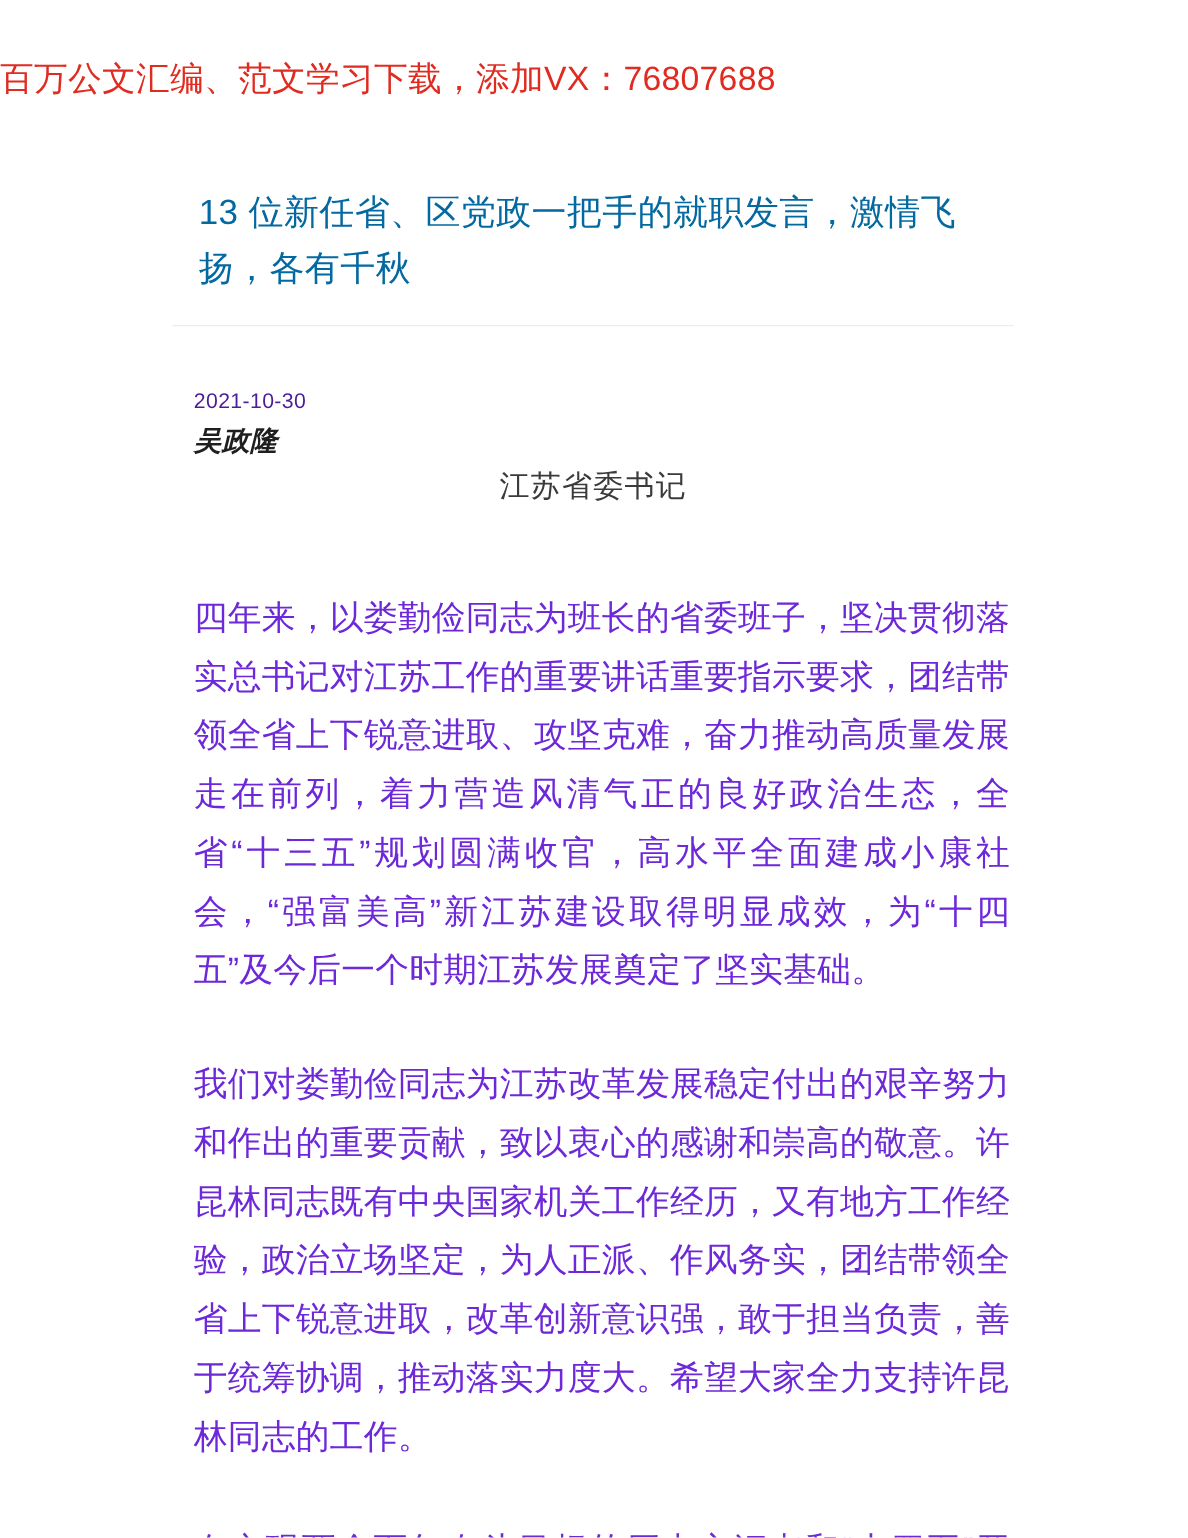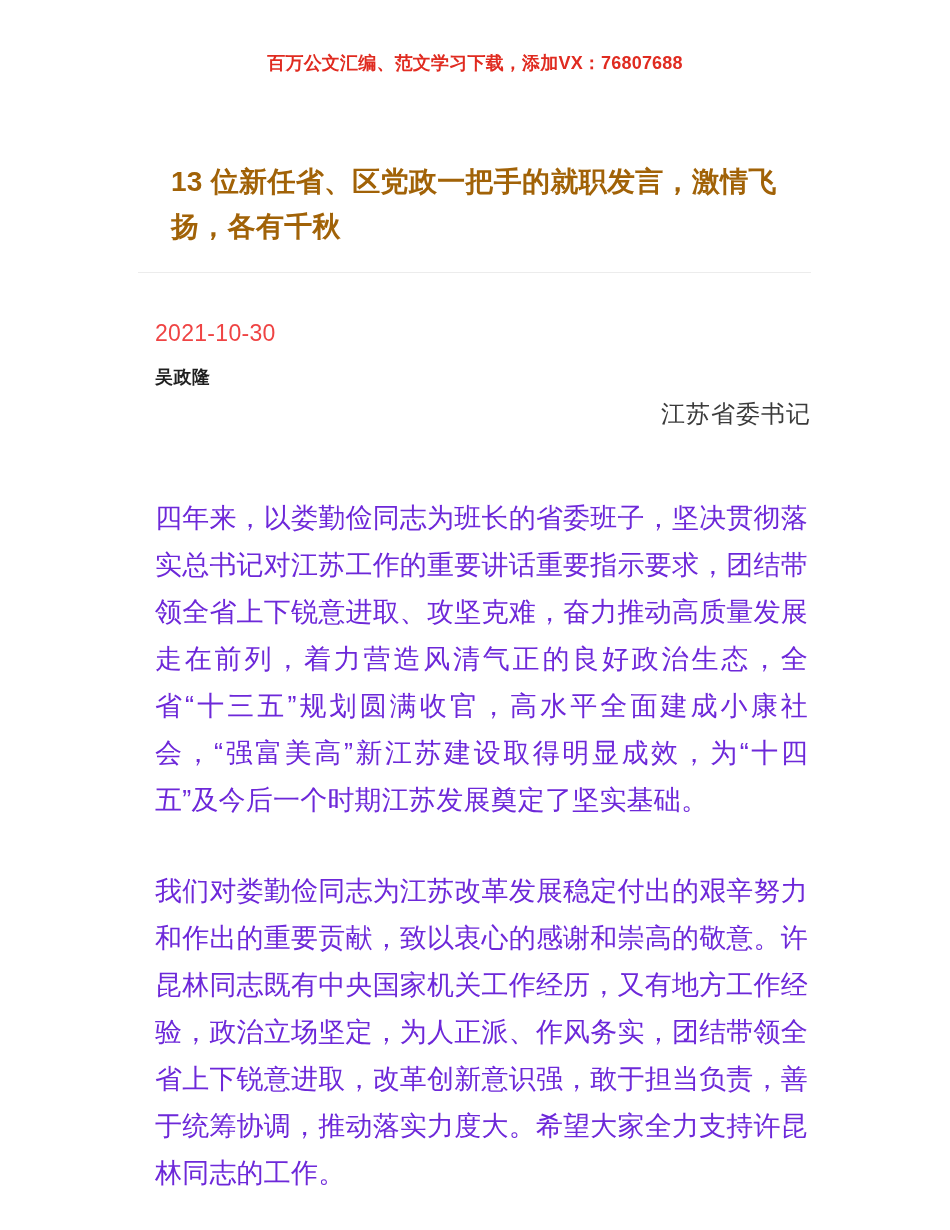--- a/index.html
+++ b/index.html
@@ -22,82 +22,81 @@
     overflow: hidden;
     background: #ffffff;
   }
 
   
   .promo-banner {
     position: absolute;
     top: 48px;
     left: 0;
     width: 950px;
-    text-align: center;
-    font-size: 18px;
+    font-size: 27px;
     line-height: 30px;
     letter-spacing: 0.2px;
     color: #e02b20;
     white-space: nowrap;
-    font-weight: bold;
   }
 
   
   .article {
     position: absolute;
     top: 0;
     left: 138px;
     width: 673px;
   }
 
   .article-title {
-    margin: 16px;
+    margin: 4px;
     padding-top: 143px;
     font-size: 28px;
     line-height: 45px;
-    font-weight: 700;
-    color: #a16207;
+    font-weight: 400;
+    color: #0369a1;
     letter-spacing: 0.3px;
     padding-left: 17px;
     padding-right: 12px;
   }
 
   .title-divider {
     margin-top: 23px;
     width: 673px;
     height: 1px;
     background: #ececec;
     border: 0;
   }
 
   .meta-block {
     padding-left: 17px;
     padding-top: 41px;
   }
 
   .meta-date {
-    font-size: 23px;
+    font-size: 17px;
     line-height: 22px;
-    color: #ef4444;
+    color: #4c1d95;
     letter-spacing: 0.3px;
   }
 
   .meta-author {
-    margin-top: 18px;
-    font-size: 18px;
+    margin-top: 6px;
+    font-size: 22px;
     line-height: 30px;
     font-weight: bold;
     color: #1f1f1f;
     letter-spacing: 0.5px;
+    font-style: italic;
   }
 
   .subtitle {
     margin-top: 4px;
     width: 673px;
-    text-align: right;
+    text-align: center;
     font-size: 24px;
     line-height: 36px;
     color: #3b3b3b;
     letter-spacing: 1px;
   }
 
   .body-block {
     padding-left: 17px;
     padding-right: 3px;
     padding-top: 63px;

